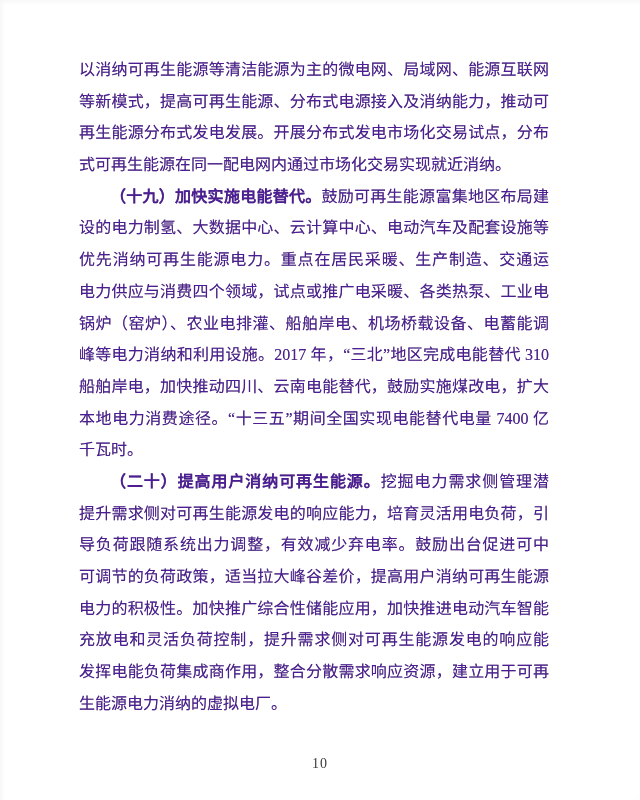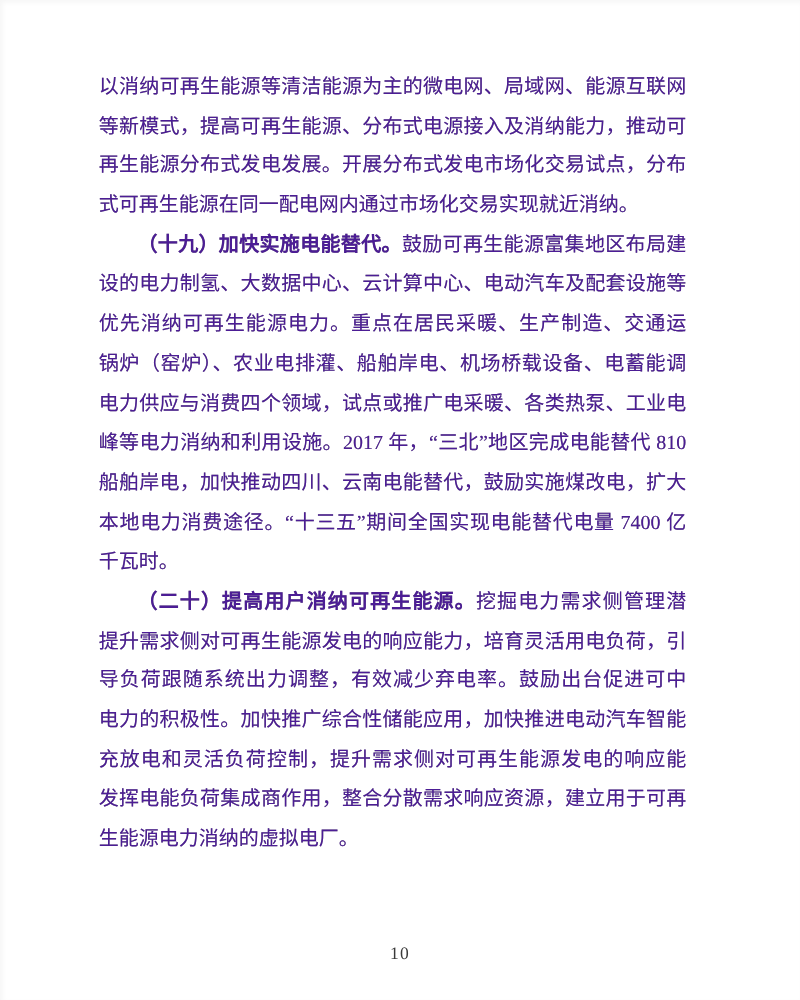--- a/index.html
+++ b/index.html
@@ -68,28 +68,29 @@
 
 <div class="page">
   <div class="text-block" id="text-block">
       <div class="line">以消纳可再生能源等清洁能源为主的微电网、局域网、能源互联网</div>
       <div class="line">等新模式，提高可再生能源、分布式电源接入及消纳能力，推动可</div>
       <div class="line">再生能源分布式发电发展。开展分布式发电市场化交易试点，分布</div>
       <div class="line last">式可再生能源在同一配电网内通过市场化交易实现就近消纳。</div>
       <div class="line indent"><span class="lead">（十九）加快实施电能替代。</span>鼓励可再生能源富集地区布局建</div>
       <div class="line">设的电力制氢、大数据中心、云计算中心、电动汽车及配套设施等</div>
       <div class="line">优先消纳可再生能源电力。重点在居民采暖、生产制造、交通运输、</div>
+      <div class="line">电力供应与消费四个领域，试点或推广电采暖、各类热泵、工业电</div>
       <div class="line">锅炉（窑炉）、农业电排灌、船舶岸电、机场桥载设备、电蓄能调</div>
-      <div class="line">电力供应与消费四个领域，试点或推广电采暖、各类热泵、工业电</div>
-      <div class="line">峰等电力消纳和利用设施。2017 年，“三北”地区完成电能替代 810</div>
+      <div class="line">峰等电力消纳和利用设施。2017 年，“三北”地区完成电能替代 310</div>
       <div class="line">船舶岸电，加快推动四川、云南电能替代，鼓励实施煤改电，扩大</div>
       <div class="line">本地电力消费途径。“十三五”期间全国实现电能替代电量 7400 亿</div>
       <div class="line last">千瓦时。</div>
       <div class="line indent"><span class="lead">（二十）提高用户消纳可再生能源。</span>挖掘电力需求侧管理潜力，</div>
       <div class="line">提升需求侧对可再生能源发电的响应能力，培育灵活用电负荷，引</div>
       <div class="line">导负荷跟随系统出力调整，有效减少弃电率。鼓励出台促进可中断、</div>
+      <div class="line">可调节的负荷政策，适当拉大峰谷差价，提高用户消纳可再生能源</div>
       <div class="line">电力的积极性。加快推广综合性储能应用，加快推进电动汽车智能</div>
       <div class="line">充放电和灵活负荷控制，提升需求侧对可再生能源发电的响应能力。</div>
       <div class="line">发挥电能负荷集成商作用，整合分散需求响应资源，建立用于可再</div>
       <div class="line last">生能源电力消纳的虚拟电厂。</div>
     </div>
   <div class="page-number">10</div>
 </div>
 
 </body></html>

